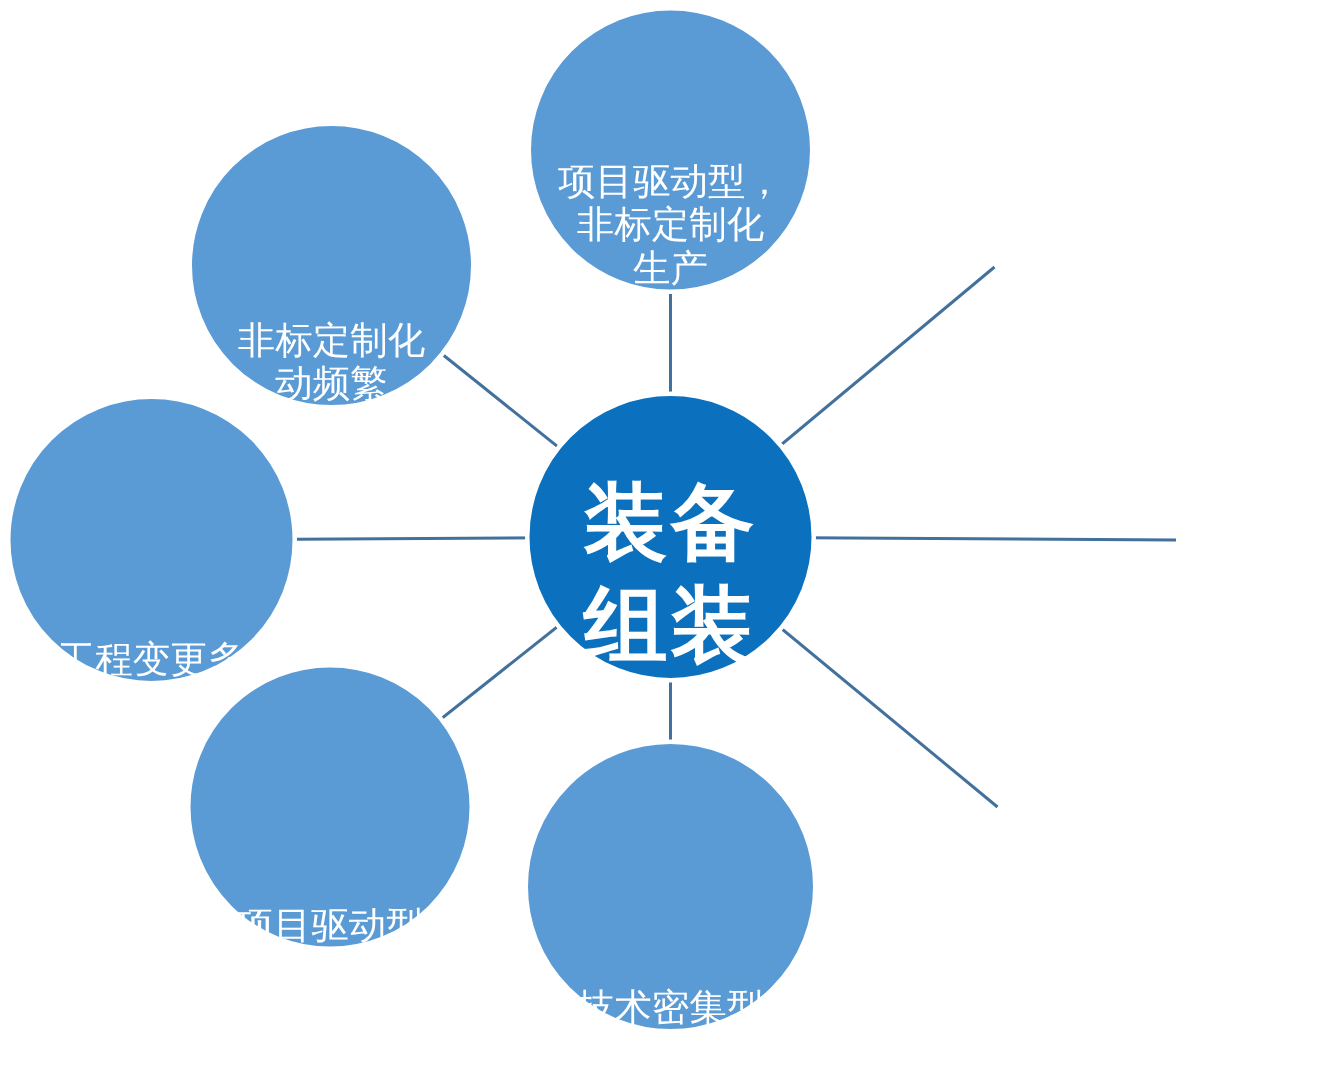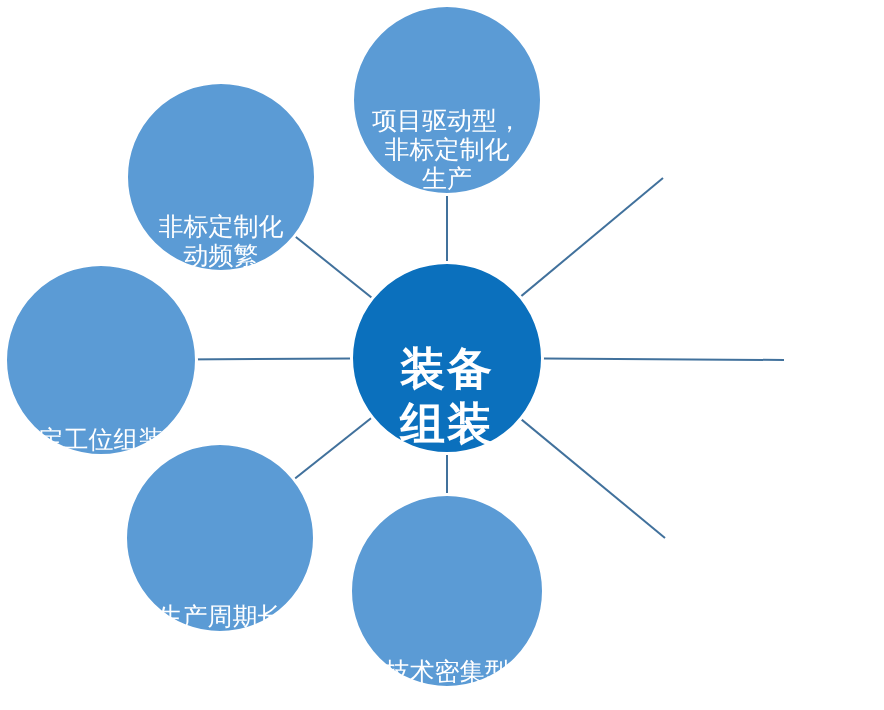--- a/index.html
+++ b/index.html
@@ -39,21 +39,21 @@
   }
   .node-label {
     color: #ffffff;
     white-space: pre-line;
     font-size: 25px;
     line-height: 1.16;
     font-weight: 400;
     padding: 0 8px;
   }
   .hub-label {
-    font-size: 45px;
+    font-size: 56px;
     line-height: 1.22;
     font-weight: 700;
     letter-spacing: 2px;
   }
 </style>
 </head>
 <body>
 
 <div class="canvas">
 
@@ -75,25 +75,25 @@
   </div>
 
 
 
 
   <div class="node node--satellite" style="left:349px; top:493px; width:196px; height:196px;">
     <span class="node-label">技术密集型</span>
   </div>
 
   <div class="node node--satellite" style="left:124px; top:442px; width:192px; height:192px;">
-    <span class="node-label">生产周期长</span>
+    <span class="node-label">项目驱动型</span>
   </div>
 
   <div class="node node--satellite" style="left:4px; top:263px; width:194px; height:194px;">
-    <span class="node-label">定工位组装</span>
+    <span class="node-label">工程变更多</span>
   </div>
 
   <div class="node node--satellite" style="left:125px; top:81px; width:192px; height:192px;">
     <span class="node-label">非标定制化
 动频繁</span>
   </div>
 
   <div class="node node--hub" style="left:350px; top:261px; width:194px; height:194px;">
     <span class="node-label hub-label">装备
 组装</span>

